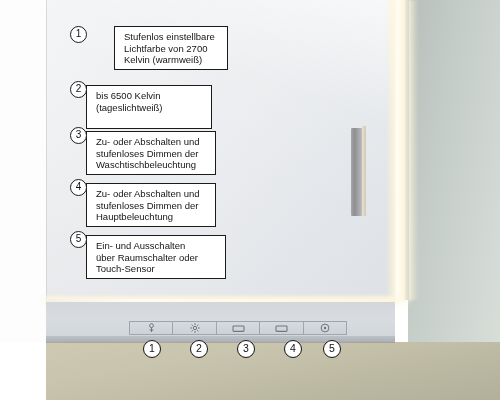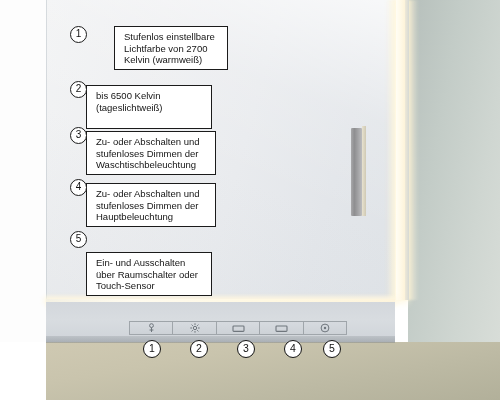--- a/index.html
+++ b/index.html
@@ -184,21 +184,21 @@
   </div>
 
   <div class="callout">
     <div class="callout-box" style="left:86px;top:183px;width:130px;height:44px;">Zu- oder Abschalten und
 stufenloses Dimmen der
 Hauptbeleuchtung</div>
     <div class="callout-badge" style="left:70px;top:179px;">4</div>
   </div>
 
   <div class="callout">
-    <div class="callout-box" style="left:86px;top:252px;width:126px;height:44px;">Ein- und Ausschalten
+    <div class="callout-box" style="left:86px;top:235px;width:140px;height:44px;">Ein- und Ausschalten
 über Raumschalter oder
 Touch-Sensor</div>
     <div class="callout-badge" style="left:70px;top:231px;">5</div>
   </div>
 
   <div class="panel">
 
     <div class="panel-btn">
       <span>
         <svg width="9" height="10" viewBox="0 0 9 10">

